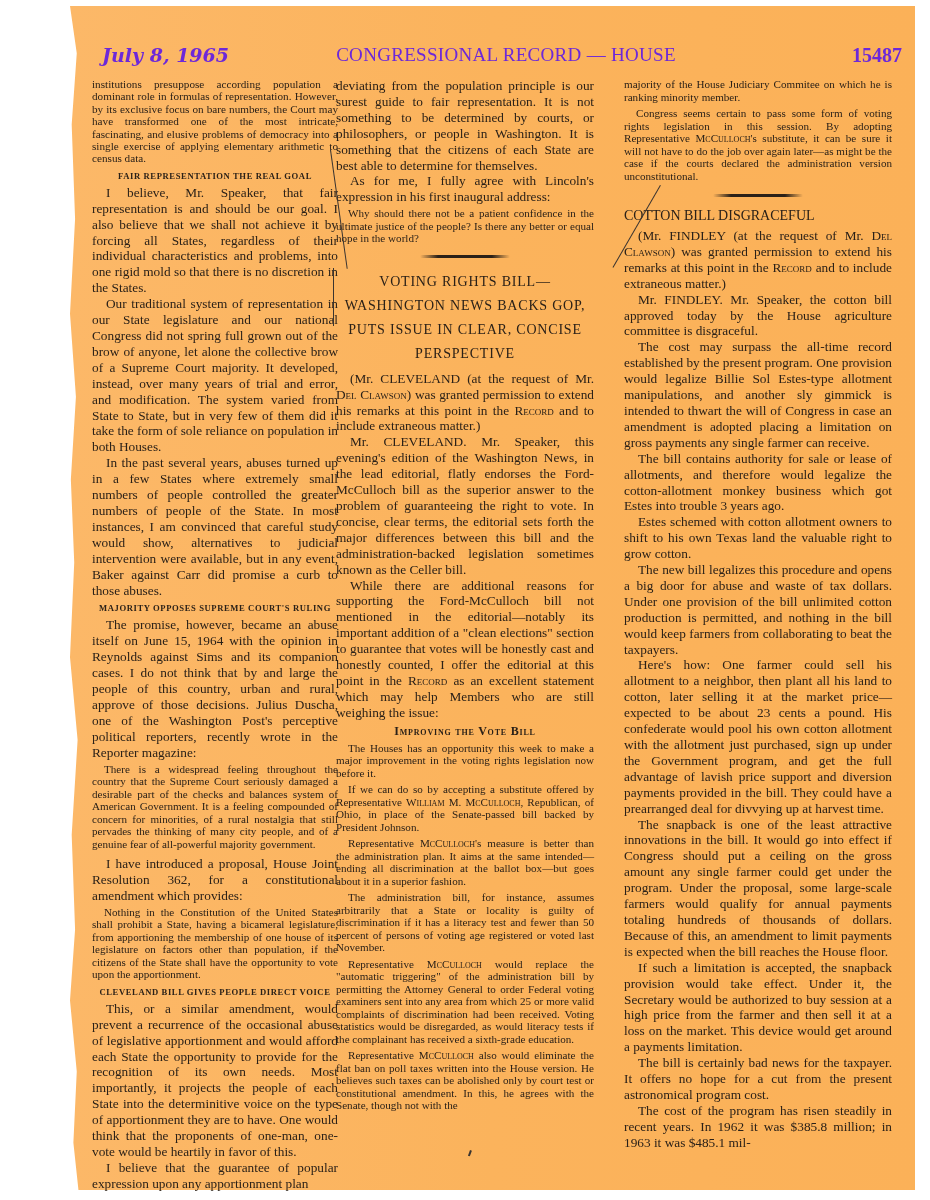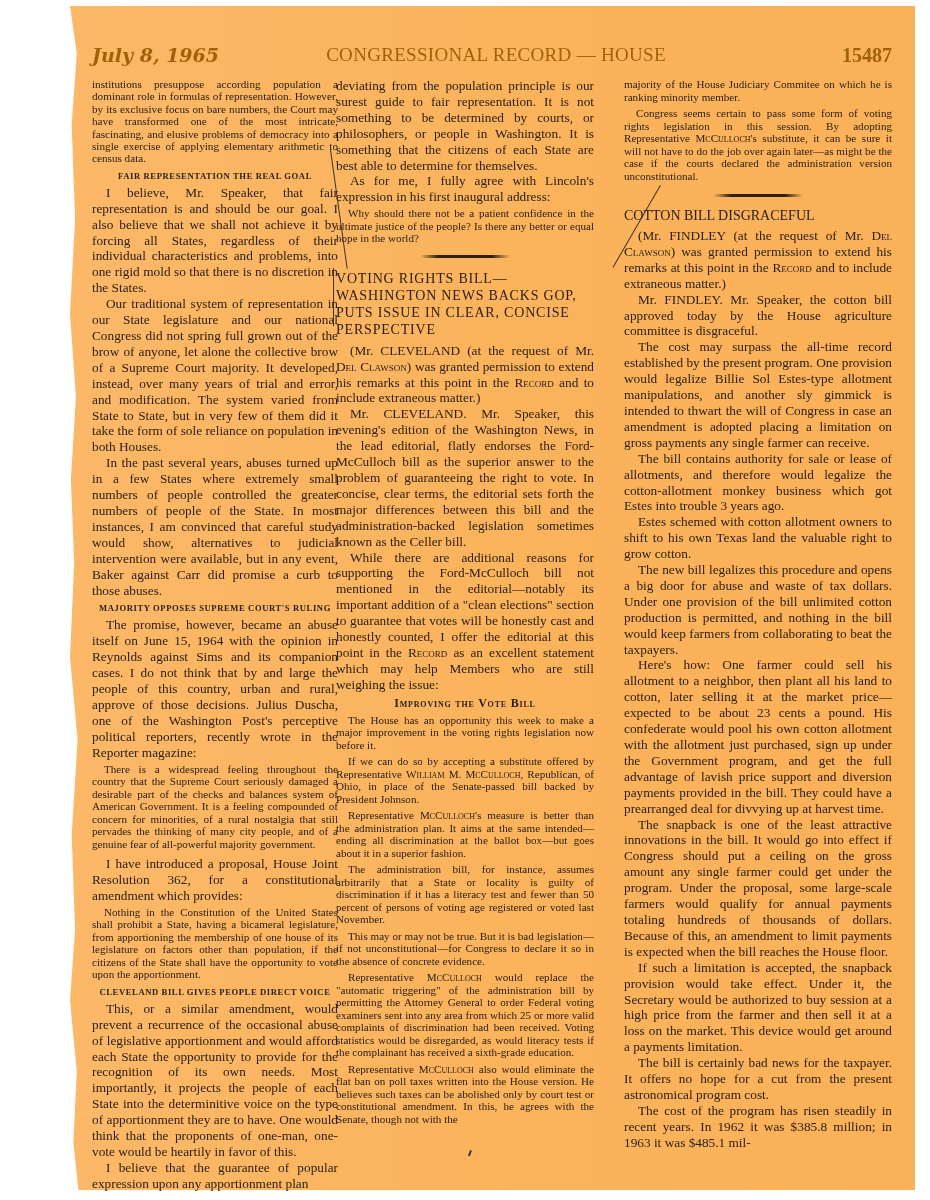--- a/index.html
+++ b/index.html
@@ -8,41 +8,41 @@
     position: relative; overflow: hidden;
     font-family: "DejaVu Serif", serif;
   }
   .paper {
     position: absolute; left: 70px; top: 6px; width: 845px; height: 1184px;
     background: #fbb45f;
     background: linear-gradient(90deg, #fcb868 0%, #fbb35c 50%, #fbb158 100%);
     clip-path: polygon(0% 0%, 100% 0%, 100% 100%, 1% 100%, 0.4% 96%, 0.8% 90%, 0% 84%, 0.6% 78%, 0.2% 70%, 0.9% 62%, 0% 55%, 0.5% 47%, 0.1% 40%, 0.7% 33%, 0% 26%, 0.6% 18%, 0.2% 10%, 0.8% 4%);
   }
   .header {
-    position: absolute; top: 44px; left: 92px; width: 808px; height: 30px;
-    color: #a16207;
+    position: absolute; top: 44px; left: 102px; width: 808px; height: 30px;
+    color: #6d28d9;
   }
   .hdr-date { position: absolute; left: 0; top: 0; font-style: italic; font-weight: bold; font-size: 19px; font-family: "DejaVu Serif", serif; }
   .hdr-title { position: absolute; left: 0; right: 0; top: 0; text-align: center; font-size: 19px; font-family: Liberation Serif, serif; letter-spacing: 0.3px; }
   .hdr-page { position: absolute; right: 8px; top: 0; font-weight: bold; font-size: 20px; font-family: "Liberation Serif", serif; }
   .col {
     position: absolute; top: 78px; color: #2b2118;
     font-family: "Liberation Serif", serif; text-align: justify;
   }
   .col1 { left: 92px; width: 246px; }
   .col2 { left: 336px; width: 258px; }
   .col3 { left: 624px; width: 268px; }
   p { margin: 0; }
   .body { font-size: 13.3px; line-height: 15.9px; text-indent: 14px; }
   .body.noind { text-indent: 0; }
   .small { font-size: 11.1px; line-height: 12.5px; text-indent: 12px; margin: 2px 0 4px 0; }
   .small.noind { text-indent: 0; }
   .subhead { font-size: 8.6px; line-height: 14px; text-align: center; letter-spacing: 0.6px; font-weight: bold; margin: 3px 0 2px 0; text-transform: uppercase; }
   .smallcaps { font-variant: small-caps; }
-  .headline { font-size: 14px; line-height: 17px; letter-spacing: 0.8px; text-align: left; margin: 7px 0 5px 0; }
+  .headline { font-size: 14px; line-height: 24px; letter-spacing: 0.8px; text-align: center; margin: 7px 0 5px 0; }
   .headline-center { font-size: 14px; line-height: 17px; text-align: left; margin: 6px 0 4px 0; }
   .rule { height: 3px; width: 90px; margin: 10px auto 12px auto; background: linear-gradient(90deg, transparent, #2b2118 20%, #2b2118 80%, transparent); border-radius: 2px; }
   .inner-sub { font-size: 12px; text-align: center; letter-spacing: 0.8px; font-variant: small-caps; margin: 3px 0 3px 0; font-weight: bold; }
   .pencil { position: absolute; background: #3a3430; width: 1.2px; transform-origin: top left; }
 </style>
 </head>
 <body>
 
 <div class="paper"></div>
 
@@ -71,25 +71,24 @@
 <div class="col col2">
   <p class="body noind">deviating from the population principle is our surest guide to fair representation. It is not something to be determined by courts, or philosophers, or people in Washington. It is something that the citizens of each State are best able to determine for themselves.</p>
   <p class="body">As for me, I fully agree with Lincoln's expression in his first inaugural address:</p>
   <p class="small">Why should there not be a patient confidence in the ultimate justice of the people? Is there any better or equal hope in the world?</p>
   <div class="rule"></div>
   <p class="headline">VOTING RIGHTS BILL—WASHINGTON NEWS BACKS GOP, PUTS ISSUE IN CLEAR, CONCISE PERSPECTIVE</p>
   <p class="body"><span>(Mr. CLEVELAND (at the request of Mr. </span><span class="smallcaps">Del Clawson</span><span>) was granted permission to extend his remarks at this point in the </span><span class="smallcaps">Record</span><span> and to include extraneous matter.)</span></p>
   <p class="body">Mr. CLEVELAND. Mr. Speaker, this evening's edition of the Washington News, in the lead editorial, flatly endorses the Ford-McCulloch bill as the superior answer to the problem of guaranteeing the right to vote. In concise, clear terms, the editorial sets forth the major differences between this bill and the administration-backed legislation sometimes known as the Celler bill.</p>
   <p class="body"><span>While there are additional reasons for supporting the Ford-McCulloch bill not mentioned in the editorial—notably its important addition of a "clean elections" section to guarantee that votes will be honestly cast and honestly counted, I offer the editorial at this point in the </span><span class="smallcaps">Record</span><span> as an excellent statement which may help Members who are still weighing the issue:</span></p>
   <p class="inner-sub">Improving the Vote Bill</p>
-  <p class="small">The House has an opportunity this week to make a major improvement in the voting rights legislation now before it.</p>
+  <p class="small">The Houses has an opportunity this week to make a major improvement in the voting rights legislation now before it.</p>
   <p class="small"><span>If we can do so by accepting a substitute offered by Representative </span><span class="smallcaps">William M. McCulloch</span><span>, Republican, of Ohio, in place of the Senate-passed bill backed by President Johnson.</span></p>
   <p class="small"><span>Representative </span><span class="smallcaps">McCulloch</span><span>'s measure is better than the administration plan. It aims at the same intended—ending all discrimination at the ballot box—but goes about it in a superior fashion.</span></p>
   <p class="small">The administration bill, for instance, assumes arbitrarily that a State or locality is guilty of discrimination if it has a literacy test and fewer than 50 percent of persons of voting age registered or voted last November.</p>
-  <p class="small">This may or may not be true. But it is bad legislation—if not unconstitutional—for Congress to declare it so in the absence of concrete evidence.</p>
   <p class="small"><span>Representative </span><span class="smallcaps">McCulloch</span><span> would replace the "automatic triggering" of the administration bill by permitting the Attorney General to order Federal voting examiners sent into any area from which 25 or more valid complaints of discrimination had been received. Voting statistics would be disregarded, as would literacy tests if the complainant has received a sixth-grade education.</span></p>
   <p class="small"><span>Representative </span><span class="smallcaps">McCulloch</span><span> also would eliminate the flat ban on poll taxes written into the House version. He believes such taxes can be abolished only by court test or constitutional amendment. In this, he agrees with the Senate, though not with the</span></p>
 </div>
 
 <div class="col col3">
   <p class="small noind" style="margin-top:0">majority of the House Judiciary Commitee on which he is ranking minority member.</p>
   <p class="small"><span>Congress seems certain to pass some form of voting rights legislation in this session. By adopting Representative </span><span class="smallcaps">McCulloch</span><span>'s substitute, it can be sure it will not have to do the job over again later—as might be the case if the courts declared the administration version unconstitutional.</span></p>
   <div class="rule" style="margin:12px auto 10px auto"></div>
   <p class="headline-center">COTTON BILL DISGRACEFUL</p>
   <p class="body"><span>(Mr. FINDLEY (at the request of Mr. </span><span class="smallcaps">Del Clawson</span><span>) was granted permission to extend his remarks at this point in the </span><span class="smallcaps">Record</span><span> and to include extraneous matter.)</span></p>

